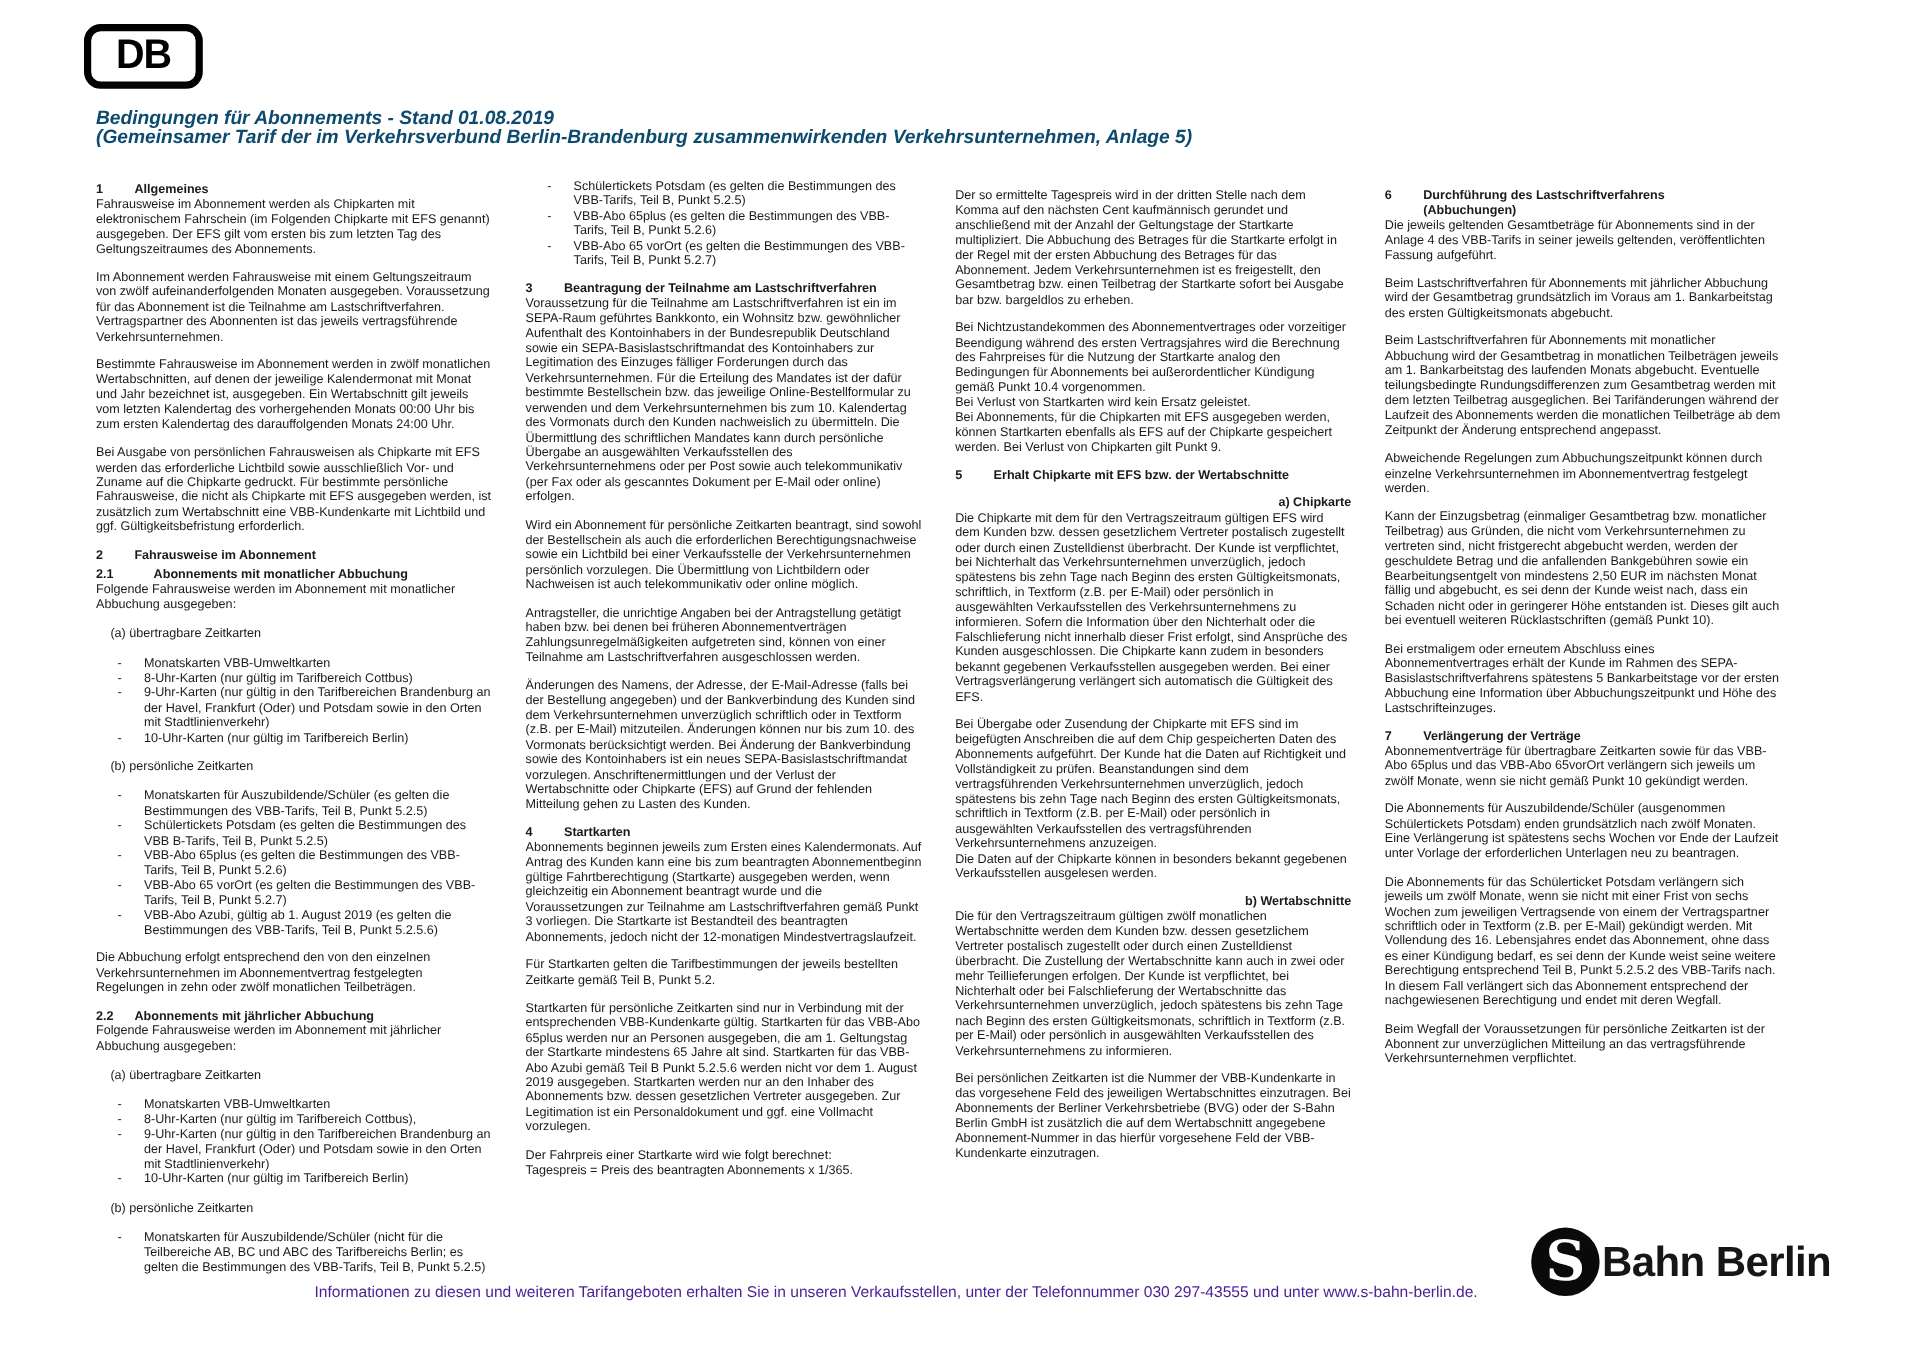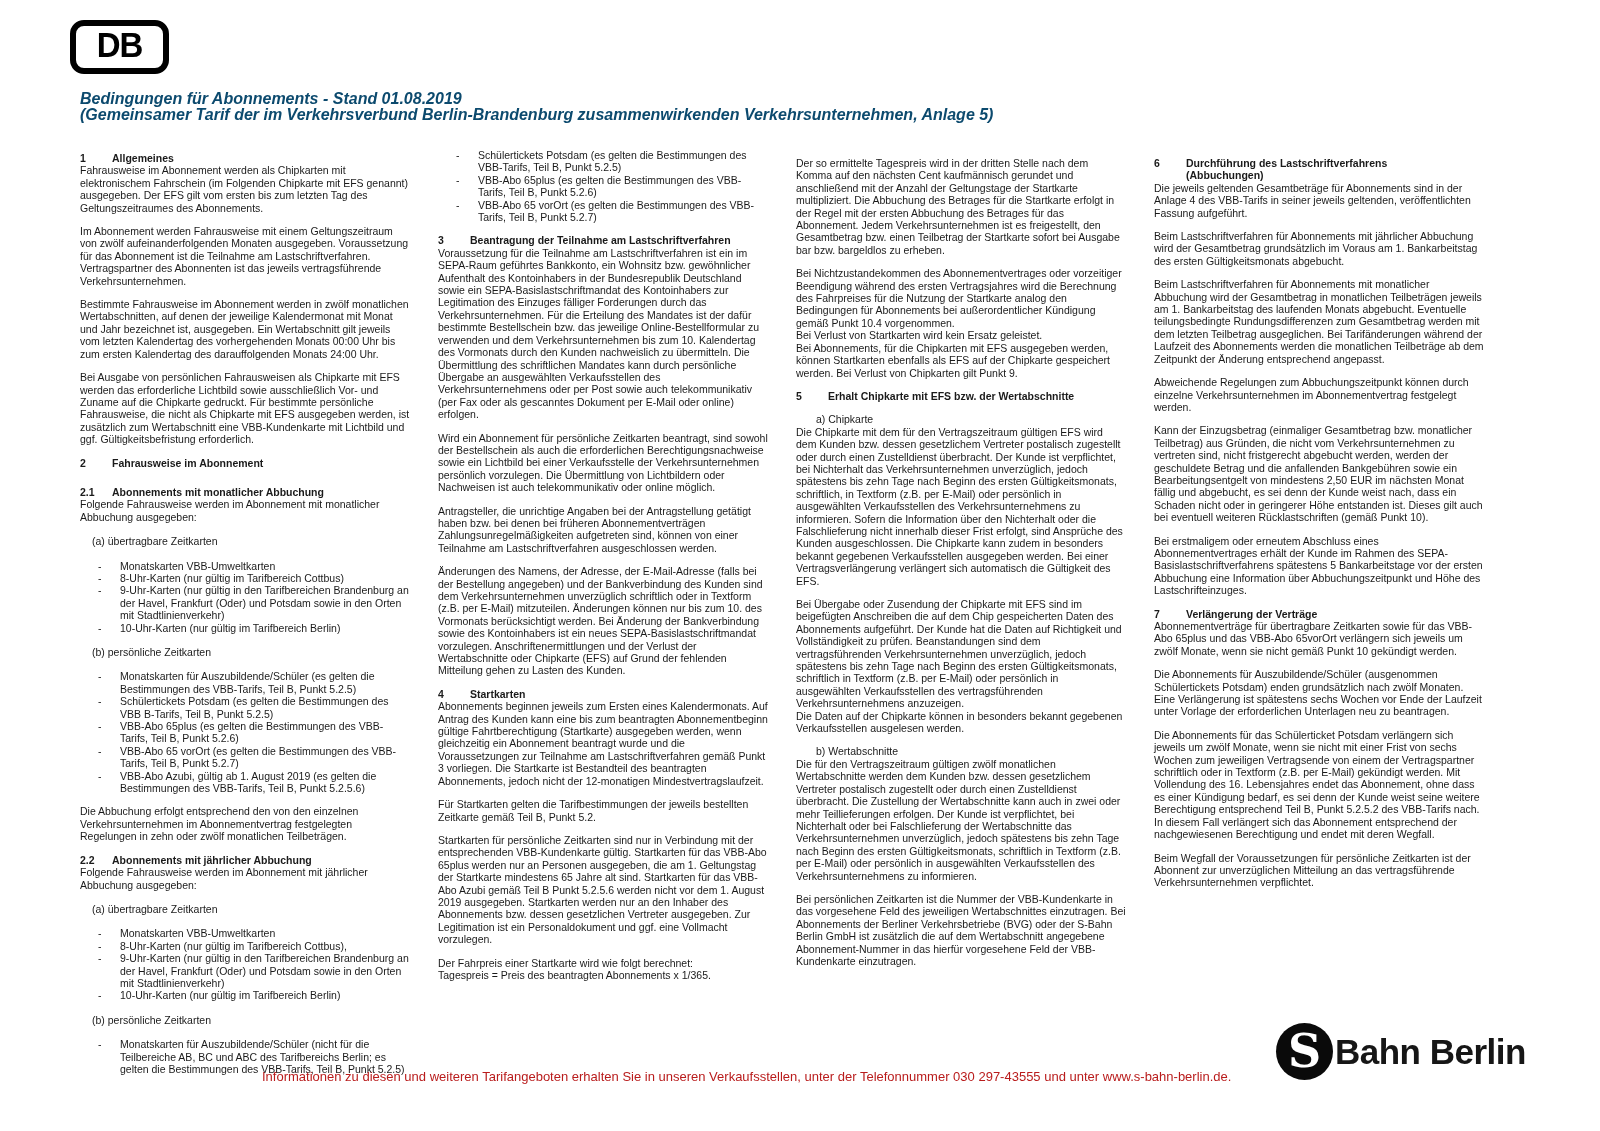--- a/index.html
+++ b/index.html
@@ -27,32 +27,32 @@
     position:absolute; left:80px; top:141px;
     display:flex; gap:28px;
     font-size:10.5px; line-height:12.4px;
   }
   .column { width:330px; flex:0 0 330px; }
   .column:nth-child(2) { padding-top:8px; }
   .column:nth-child(3) { padding-top:5px; }
   .column:nth-child(4) { padding-top:5px; }
   .p { margin:11px 0 0 0; white-space:pre-line; }
   .h { margin:11px 0 0 0; font-weight:bold; display:flex; }
-  .h + .h { margin-top:17px; }
+  .h + .h { margin-top:4px;gap:16px; }
   .h + .p { margin-top:0; }
   .sub + .p { margin-top:0; }
   .hnum { flex:0 0 32px; }
   .htext { flex:1; white-space:pre-line; }
-  .sub { margin:11px 0 0 0; font-weight:normal; padding-left:20px; }
+  .sub { margin:11px 0 0 0; font-weight:bold; padding-left:20px;text-align:right; }
   .label { margin:12px; }
   .li { margin:0; display:flex; }
   .dash { flex:0 0 40px; padding-left:18px; box-sizing:border-box; }
   .litext { flex:1; }
   
-  .footer-text { position:absolute; left:262px; top:1069px; font-size:13px; color:#b91c1c; }
+  .footer-text { position:absolute; left:262px; top:1069px; font-size:13px; color:#4c1d95; }
   .sbahn { position:absolute; left:1276px; top:1023px; display:flex; align-items:center; }
   .sbahn-circle {
     width:57px; height:57px; border-radius:50%; background:#0a0a0a;
     display:flex; align-items:center; justify-content:center;
   }
   .sbahn-circle span {
     color:#fff; font-weight:bold; font-size:46px; line-height:1;
     font-family:"DejaVu Serif", serif; transform:translateY(-1px);
   }
   .sbahn-brand {

